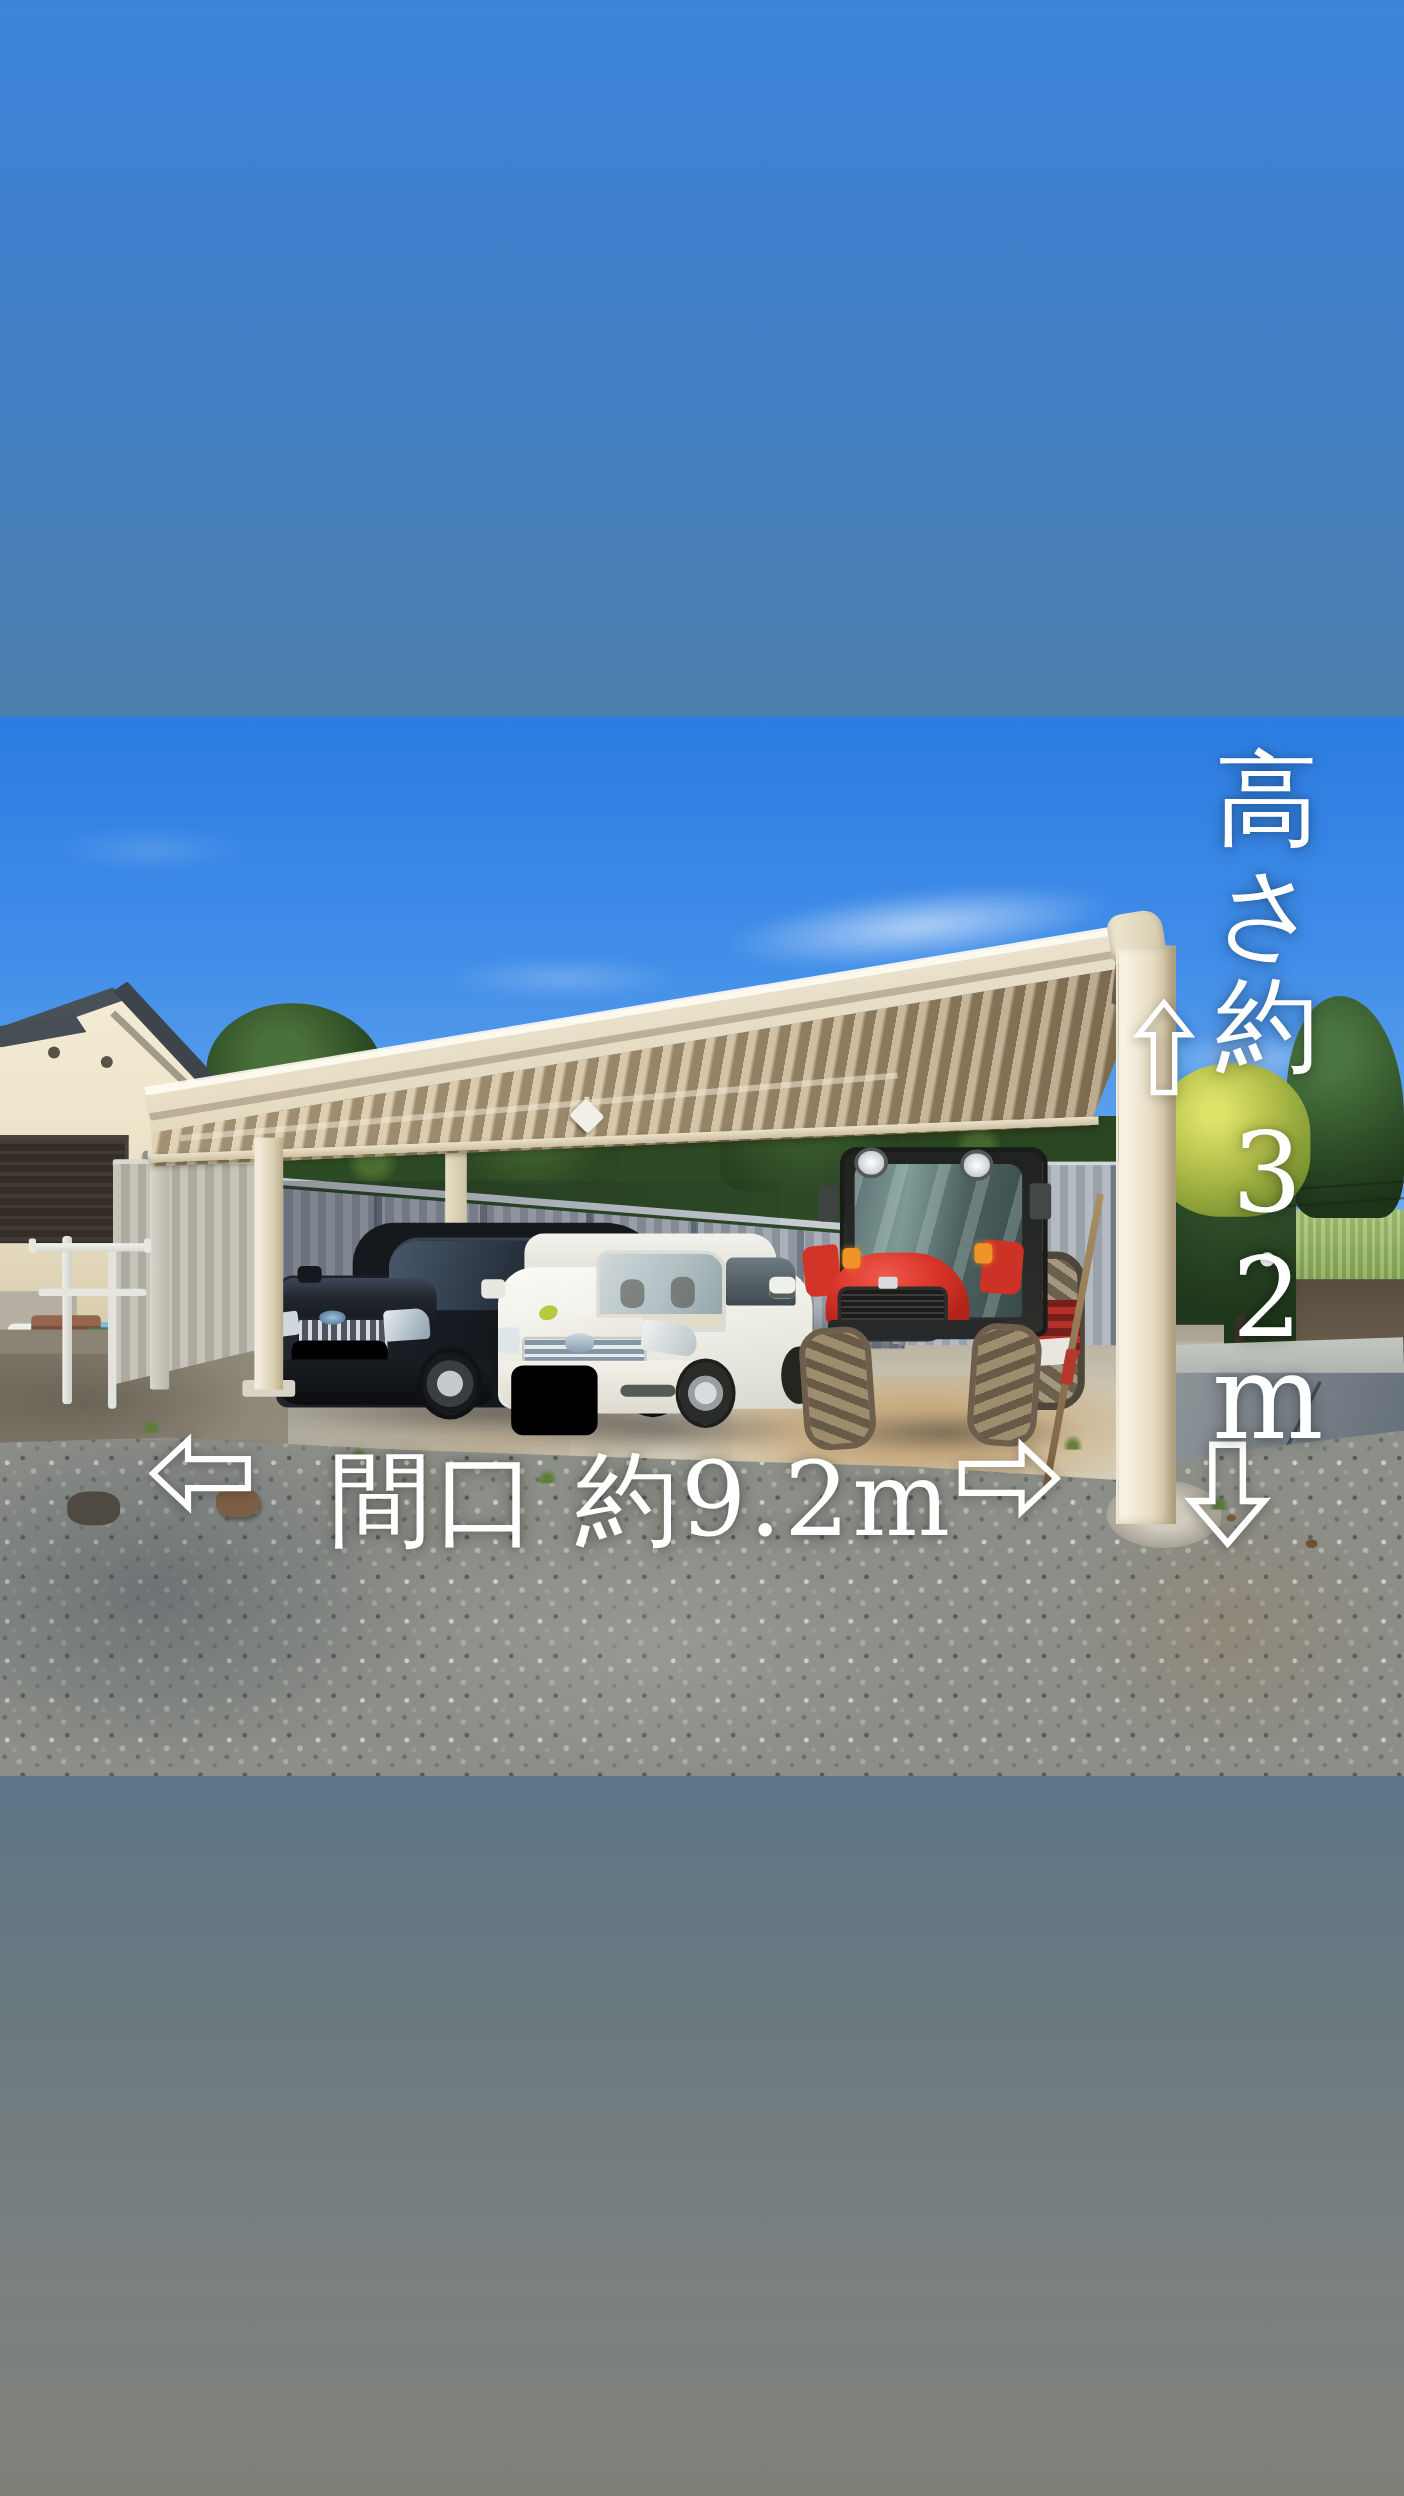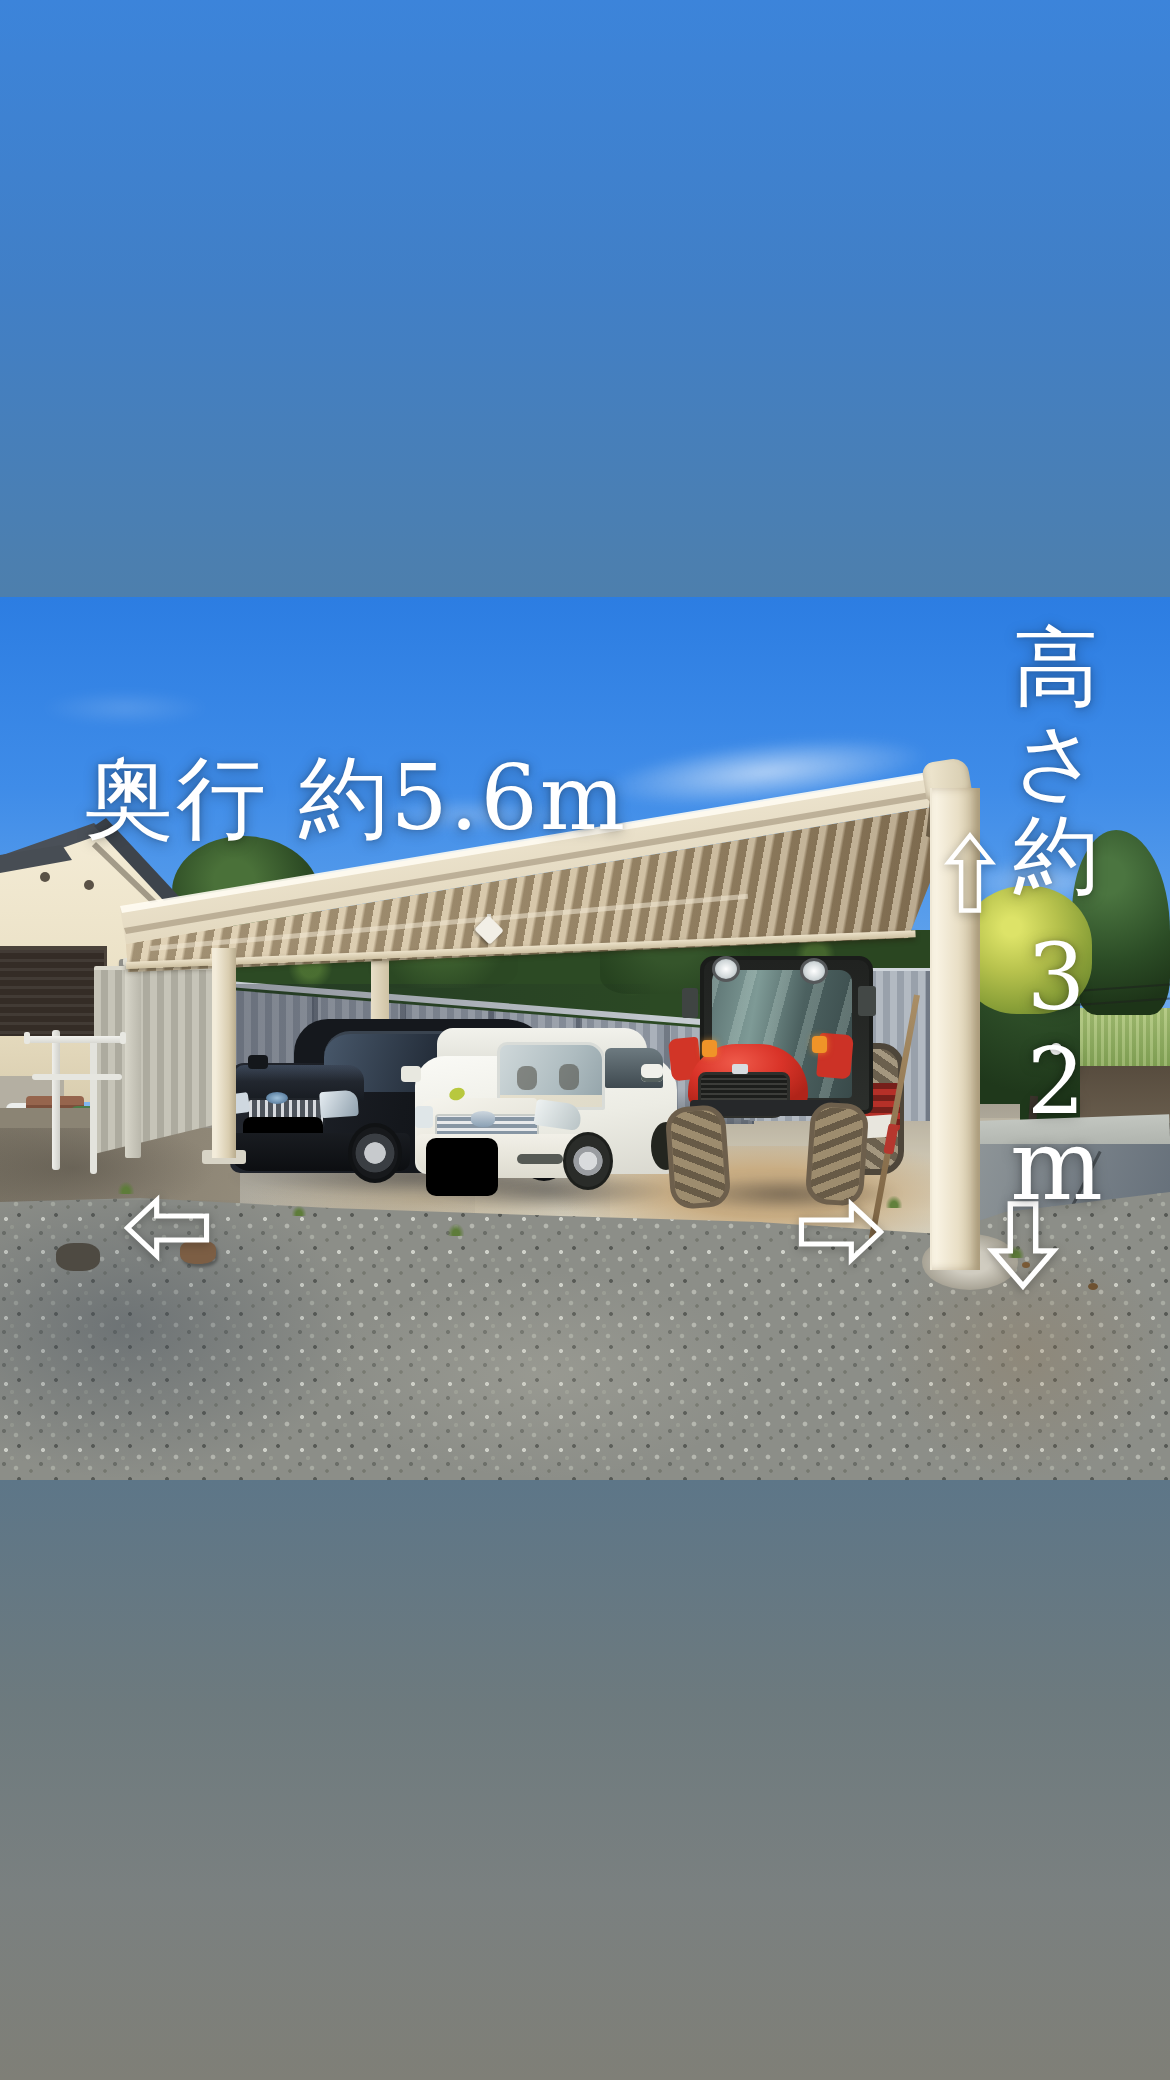--- a/index.html
+++ b/index.html
@@ -183,22 +183,22 @@
       <div class="ab" style="left:118px;top:1182px;width:16px;height:12px;z-index:15;background:radial-gradient(ellipse at 50% 80%,#5e7c3a 30%,rgba(0,0,0,0) 75%);"></div>
       <div class="ab" style="left:448px;top:1224px;width:16px;height:12px;z-index:15;background:radial-gradient(ellipse at 50% 80%,#5e7c3a 30%,rgba(0,0,0,0) 75%);"></div>
       <div class="ab" style="left:886px;top:1196px;width:16px;height:12px;z-index:15;background:radial-gradient(ellipse at 50% 80%,#61803c 30%,rgba(0,0,0,0) 75%);"></div>
       <div class="ab" style="left:1008px;top:1246px;width:16px;height:12px;z-index:15;background:radial-gradient(ellipse at 50% 80%,#5e7c3a 30%,rgba(0,0,0,0) 75%);"></div>
       <div class="ab" style="left:292px;top:1206px;width:14px;height:10px;z-index:15;background:radial-gradient(ellipse at 50% 80%,#5e7c3a 30%,rgba(0,0,0,0) 75%);"></div>
       <div class="ab" style="left:180px;top:1240px;width:36px;height:24px;z-index:15;border-radius:40%;background:#7c5e44;box-shadow:2px 3px 3px rgba(0,0,0,.3);"></div>
       <div class="ab" style="left:56px;top:1243px;width:44px;height:28px;z-index:15;border-radius:40%;background:#4e4a42;"></div>
       <div class="ab" style="left:1022px;top:1262px;width:8px;height:6px;z-index:15;border-radius:50%;background:#7a5a36;"></div>
       <div class="ab" style="left:1088px;top:1283px;width:10px;height:7px;z-index:15;border-radius:50%;background:#6e5232;"></div>
 
-      <div class="ann" style="left:84px;top:738px;font-size:90px;letter-spacing:2px;">奥行 約5.6m</div>
-
+
+      <div class="ann" style="left:274px;top:1192px;font-size:86px;letter-spacing:2px;">間口 約9.2m</div>
 
       <span class="arrow" style="left:124px;top:1194px;">
         <svg width="86" height="68" viewBox="0 0 100 78">
             <path d="M4 39 L38 7 L38 25 L96 25 L96 53 L38 53 L38 71 Z" fill="none" stroke="#ffffff" stroke-width="6"></path>
           </svg>
       </span>
       <span class="arrow" style="left:798px;top:1198px;">
         <svg width="86" height="68" viewBox="0 0 100 78">
             <path d="M96 39 L62 7 L62 25 L4 25 L4 53 L62 53 L62 71 Z" fill="none" stroke="#ffffff" stroke-width="6"></path>
           </svg>

